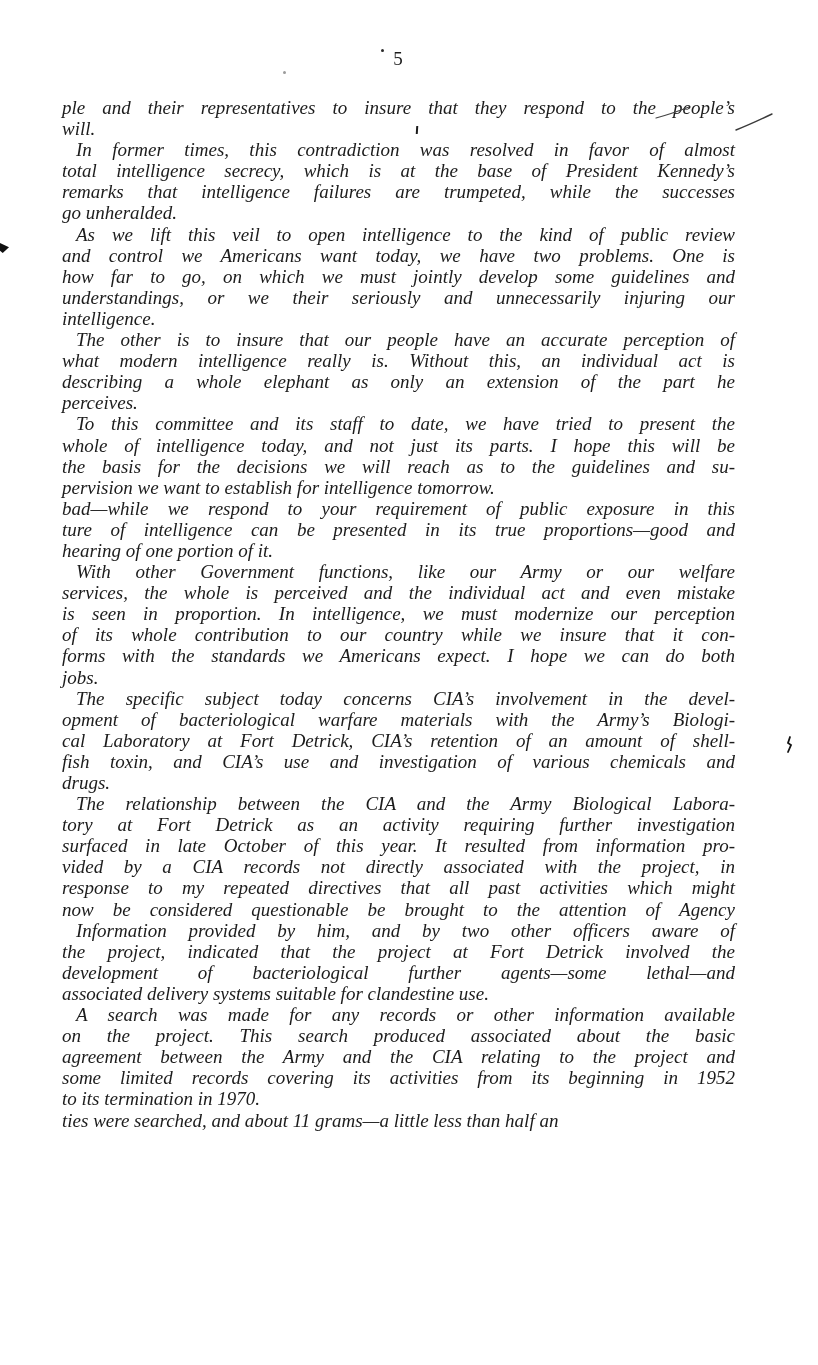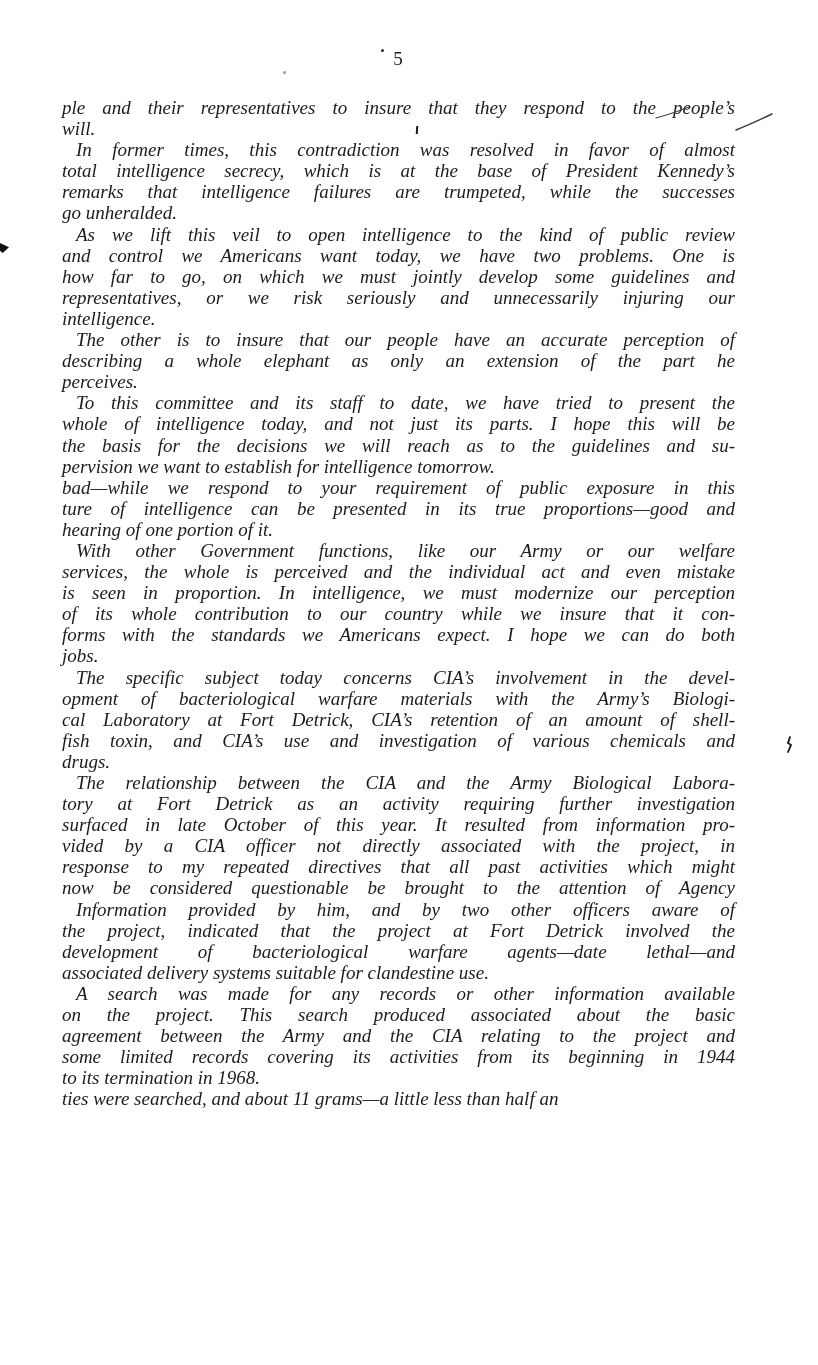--- a/index.html
+++ b/index.html
@@ -81,25 +81,26 @@
       <div class="para">
         <div class="line ind">In former times, this contradiction was resolved in favor of almost</div>
         <div class="line">total intelligence secrecy, which is at the base of President Kennedy’s</div>
         <div class="line">remarks that intelligence failures are trumpeted, while the successes</div>
         <div class="line last">go unheralded.</div>
       </div>
       <div class="para">
         <div class="line ind">As we lift this veil to open intelligence to the kind of public review</div>
         <div class="line">and control we Americans want today, we have two problems. One is</div>
         <div class="line">how far to go, on which we must jointly develop some guidelines and</div>
-        <div class="line">representatives, or we risk seriously and unnecessarily injuring our</div>
+        <div class="line">understandings, or we their seriously and unnecessarily injuring our</div>
         <div class="line last">intelligence.</div>
       </div>
       <div class="para">
         <div class="line ind">The other is to insure that our people have an accurate perception of</div>
+        <div class="line">what modern intelligence really is. Without this, an individual act is</div>
         <div class="line">describing a whole elephant as only an extension of the part he</div>
         <div class="line last">perceives.</div>
       </div>
       <div class="para">
         <div class="line ind">To this committee and its staff to date, we have tried to present the</div>
         <div class="line">whole of intelligence today, and not just its parts. I hope this will be</div>
         <div class="line">the basis for the decisions we will reach as to the guidelines and su-</div>
         <div class="line last">pervision we want to establish for intelligence tomorrow.</div>
       </div>
       <div class="para">
@@ -119,36 +120,36 @@
         <div class="line ind">The specific subject today concerns CIA’s involvement in the devel-</div>
         <div class="line">opment of bacteriological warfare materials with the Army’s Biologi-</div>
         <div class="line">cal Laboratory at Fort Detrick, CIA’s retention of an amount of shell-</div>
         <div class="line">fish toxin, and CIA’s use and investigation of various chemicals and</div>
         <div class="line last">drugs.</div>
       </div>
       <div class="para">
         <div class="line ind">The relationship between the CIA and the Army Biological Labora-</div>
         <div class="line">tory at Fort Detrick as an activity requiring further investigation</div>
         <div class="line">surfaced in late October of this year. It resulted from information pro-</div>
-        <div class="line">vided by a CIA officer not directly associated with the project, in</div>
+        <div class="line">vided by a CIA records not directly associated with the project, in</div>
         <div class="line">response to my repeated directives that all past activities which might</div>
         <div class="line">now be considered questionable be brought to the attention of Agency</div>
       </div>
       <div class="para">
         <div class="line ind">Information provided by him, and by two other officers aware of</div>
         <div class="line">the project, indicated that the project at Fort Detrick involved the</div>
-        <div class="line">development of bacteriological warfare agents—date lethal—and</div>
+        <div class="line">development of bacteriological further agents—some lethal—and</div>
         <div class="line last">associated delivery systems suitable for clandestine use.</div>
       </div>
       <div class="para">
         <div class="line ind">A search was made for any records or other information available</div>
         <div class="line">on the project. This search produced associated about the basic</div>
         <div class="line">agreement between the Army and the CIA relating to the project and</div>
-        <div class="line">some limited records covering its activities from its beginning in 1944</div>
-        <div class="line last">to its termination in 1968.</div>
+        <div class="line">some limited records covering its activities from its beginning in 1952</div>
+        <div class="line last">to its termination in 1970.</div>
       </div>
       <div class="para">
         <div class="line last">ties were searched, and about 11 grams—a little less than half an</div>
       </div>
     </div>
 
   <div class="artifact margin-blob"></div>
   <div class="artifact speck s1"></div>
   <div class="artifact speck s2"></div>
   <div class="artifact tick-contradiction"></div>

